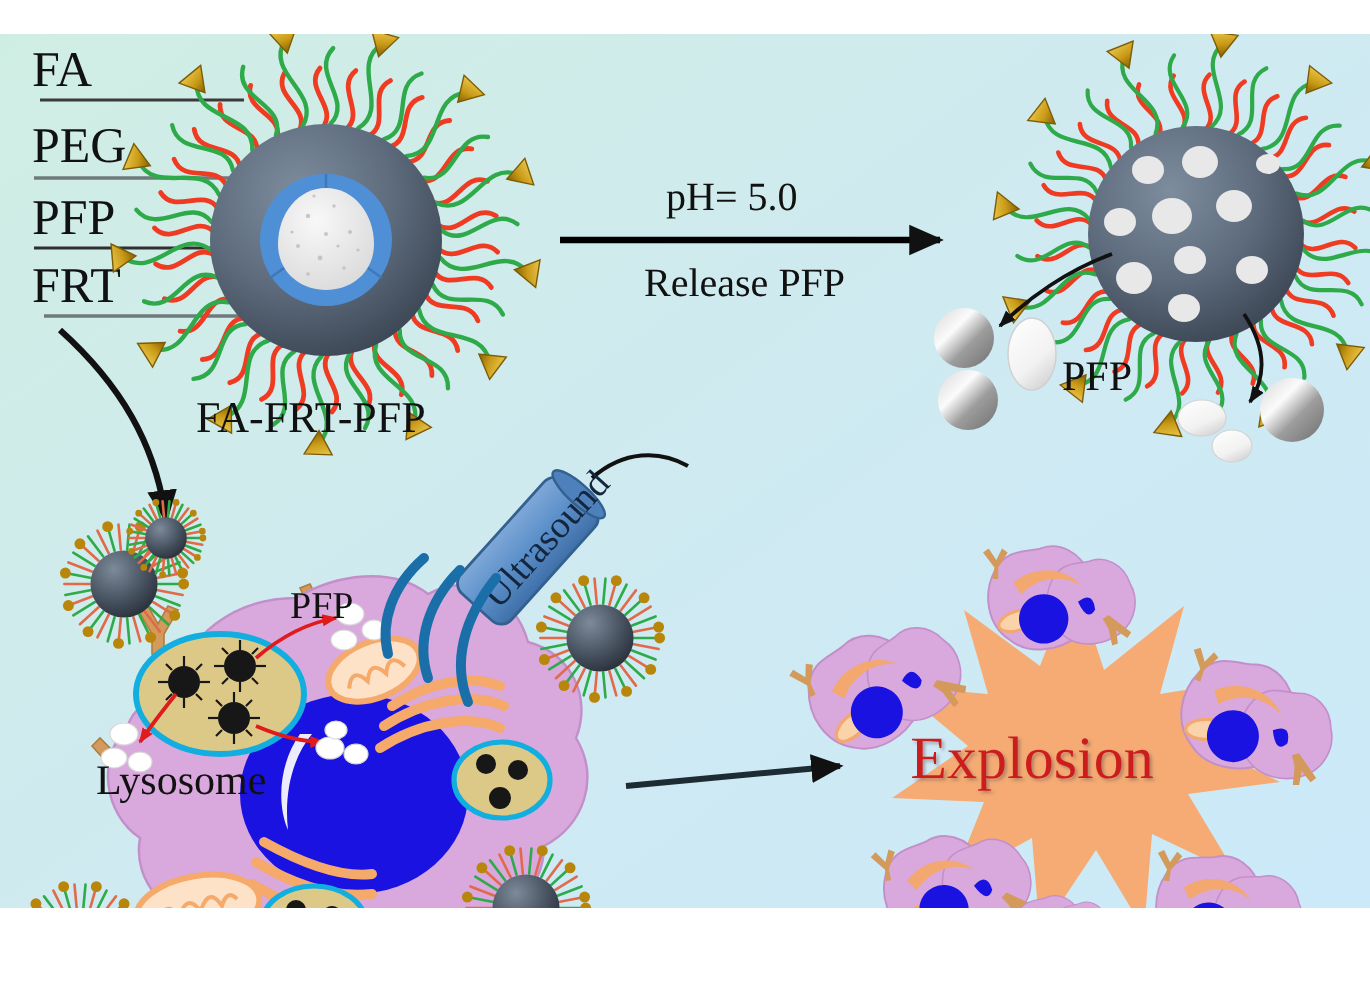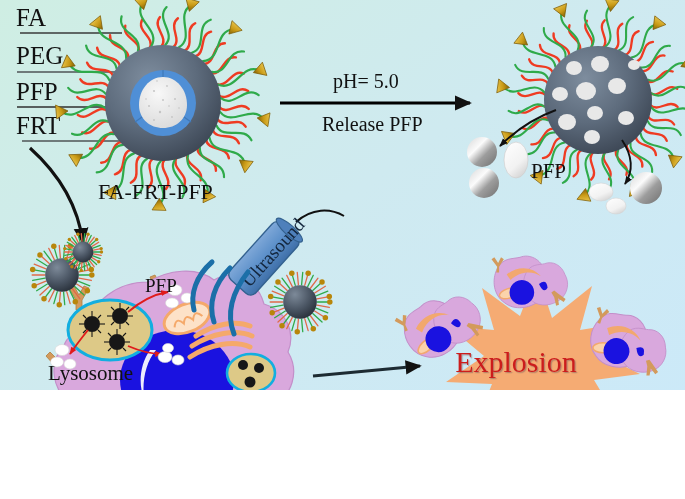--- a/index.html
+++ b/index.html
@@ -1,21 +1,22 @@
 <!DOCTYPE html>
 <html><head>
 <meta charset="utf-8">
 <title>FA-FRT-PFP Nanoparticle Schematic</title>
 <style>
   html,body{margin:0;padding:0;background:#fff;}
   body{font-family:"Liberation Serif",serif;}
   #figure{
     position:relative;
-    width:685px;height:390px;
+    width:685px;height:437px;
     overflow:hidden;
+    margin-top:17px;
   }
   #figure svg{display:block;width:685px;height:499px;}
   .lbl{font-family:"Liberation Serif",serif;fill:#111;}
 </style>
 </head>
 <body>
 
 <div id="figure">
 <svg viewBox="0 0 685 499" xmlns="http://www.w3.org/2000/svg">
   <defs>

